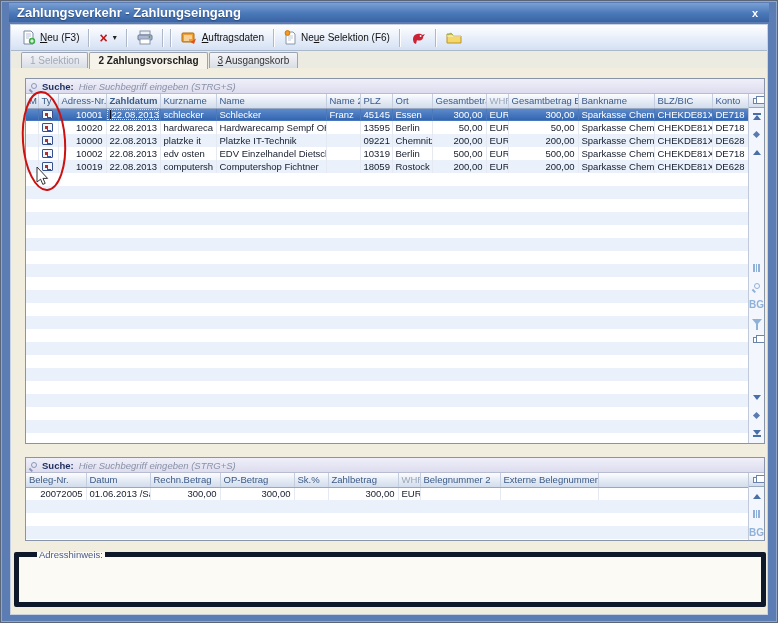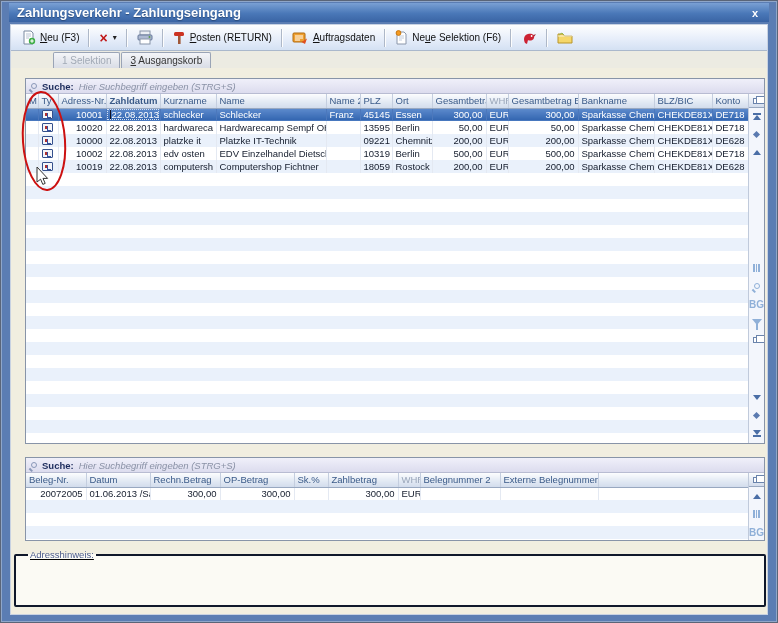--- a/index.html
+++ b/index.html
@@ -31,21 +31,21 @@
   .x-glyph { color:#c01818; font-weight:bold; font-size:14px; line-height:10px; }
   .dd-glyph { color:#222; font-size:8px; margin-left:1px; }
   u { text-decoration:underline; }
 
   
   .tabstrip { height:17px; flex:none; display:flex; align-items:flex-end; padding-left:10px; gap:1px; background:#ecebe2; }
   .tab {
     font-size:10px; padding:2px 8px 2px 8px; border:1px solid #9aa4b6; border-bottom:none;
     border-radius:2px 2px 0 0; background:linear-gradient(#f4f5f8,#d9dde6); color:#333;
   }
-  .tab.disabled { color:#a2aab6;margin-left:32px; }
+  .tab.disabled { color:#a2aab6; }
   .tab.active { background:#f6f4ea; font-weight:bold; color:#222; position:relative; top:1px; padding-bottom:3px; }
 
   
   .content { flex:1; padding:10px 0 0 0; position:relative; }
   .panel { width:740px; margin-left:14px; background:#fff; border:1px solid #8894a8; display:flex; flex-direction:column; overflow:hidden; }
   .panel.main { height:366px; }
   .panel.detail { height:84px; margin-top:13px; }
 
   .search-bar { height:15px; flex:none; display:flex; align-items:center; gap:5px; padding:0 5px;
     background:linear-gradient(#f0f0fa,#dcdcee); border-bottom:1px solid #b8bcd2; font-size:9.5px; }
@@ -88,21 +88,21 @@
   .cols-ic { display:flex; gap:1px; }
   .cols-ic i { width:1.5px; height:8px; background:#8fb0d8; }
   .mag2 { width:6px; height:6px; border:1.5px solid #8fb0d8; border-radius:50%; position:relative; }
   .mag2::after { content:''; position:absolute; width:4px; height:1.5px; background:#8fb0d8; transform:rotate(45deg); left:-3px; top:6px; }
   .font-ic { font-size:10px; font-weight:bold; color:#8fb0d8; }
   .funnel { width:0; height:0; border-left:5px solid transparent; border-right:5px solid transparent; border-top:6px solid #8fb0d8; position:relative; }
   .funnel::after { content:''; position:absolute; left:-1px; top:-1px; width:2px; height:6px; background:#8fb0d8; }
   .spacer1 { flex:1; }
 
   
-  .addr-fieldset { width:752px; margin:8px 0 0 3px; height:58px; border:2px solid #0f172a; border-radius:2px; background:#fbfaf4; padding:2px 6px;text-decoration:underline; }
+  .addr-fieldset { width:752px; margin:8px 0 0 3px; height:58px; border:5px solid #0f172a; border-radius:2px; background:#fbfaf4; padding:2px 12px; }
   .addr-fieldset legend { font-size:9.5px; color:#4a5a8a; padding:0 2px; margin-left:6px; }
 
   
   .overlay { position:absolute; left:0; top:0; width:778px; height:623px; pointer-events:none; }
 </style>
 </head>
 <body>
 
 <div class="window">
   <div class="titlebar">
@@ -129,27 +129,20 @@
       <div class="tb-sep"></div>
       <div class="tb-btn">
         <svg width="16" height="15">
             <rect x="3" y="1" width="10" height="4" fill="#eceff4" stroke="#8794a8"></rect>
             <rect x="1" y="5" width="14" height="5" rx="1" fill="#aebad2" stroke="#66789a"></rect>
             <circle cx="12.5" cy="7" r="1" fill="#5a9a4a"></circle>
             <rect x="3" y="9" width="10" height="5" fill="#fff" stroke="#8794a8"></rect>
           </svg>
       </div>
       <div class="tb-sep"></div>
-      <div class="tb-btn">
-        <svg width="13" height="14">
-            <rect x="1" y="1" width="10" height="4" rx="1.5" fill="#cc3322"></rect>
-            <rect x="5" y="5" width="2.6" height="8" fill="#a05838"></rect>
-          </svg>
-        <span><u>P</u>osten (RETURN)</span>
-      </div>
       <div class="tb-sep"></div>
       <div class="tb-btn">
         <svg width="17" height="14">
             <rect x="1" y="2" width="12" height="9" rx="1" fill="#f0a030" stroke="#b06a10"></rect>
             <path d="M3 5h8M3 7h8M3 9h5" stroke="#fff" stroke-width="1"></path>
             <path d="M9.5 11 L15 7.5 L13 13 Z" fill="#e05020"></path>
           </svg>
         <span><u>A</u>uftragsdaten</span>
       </div>
       <div class="tb-sep"></div>
@@ -174,20 +167,21 @@
         <svg width="16" height="13">
             <path d="M1 3 h5 l1.5 2 H15 v7 H1 z" fill="#f5d76a" stroke="#b8952a"></path>
             <path d="M1 5 h14" stroke="#fff" opacity="0.7"></path>
             <path d="M2 4 l3 -2 2 2" stroke="#9ab84a" fill="none"></path>
           </svg>
       </div>
     </div>
 
     <div class="tabstrip">
       <div class="tab disabled">1 Selektion</div>
+      <div class="tab active">2 Zahlungsvorschlag</div>
       <div class="tab"><u>3</u> Ausgangskorb</div>
     </div>
 
     <div class="content">
 
       <div class="panel main">
         <div class="search-bar">
           <span class="mag"></span>
           <span class="search-label">Suche:</span>
           <span class="search-ph">Hier Suchbegriff eingeben (STRG+S)</span>

